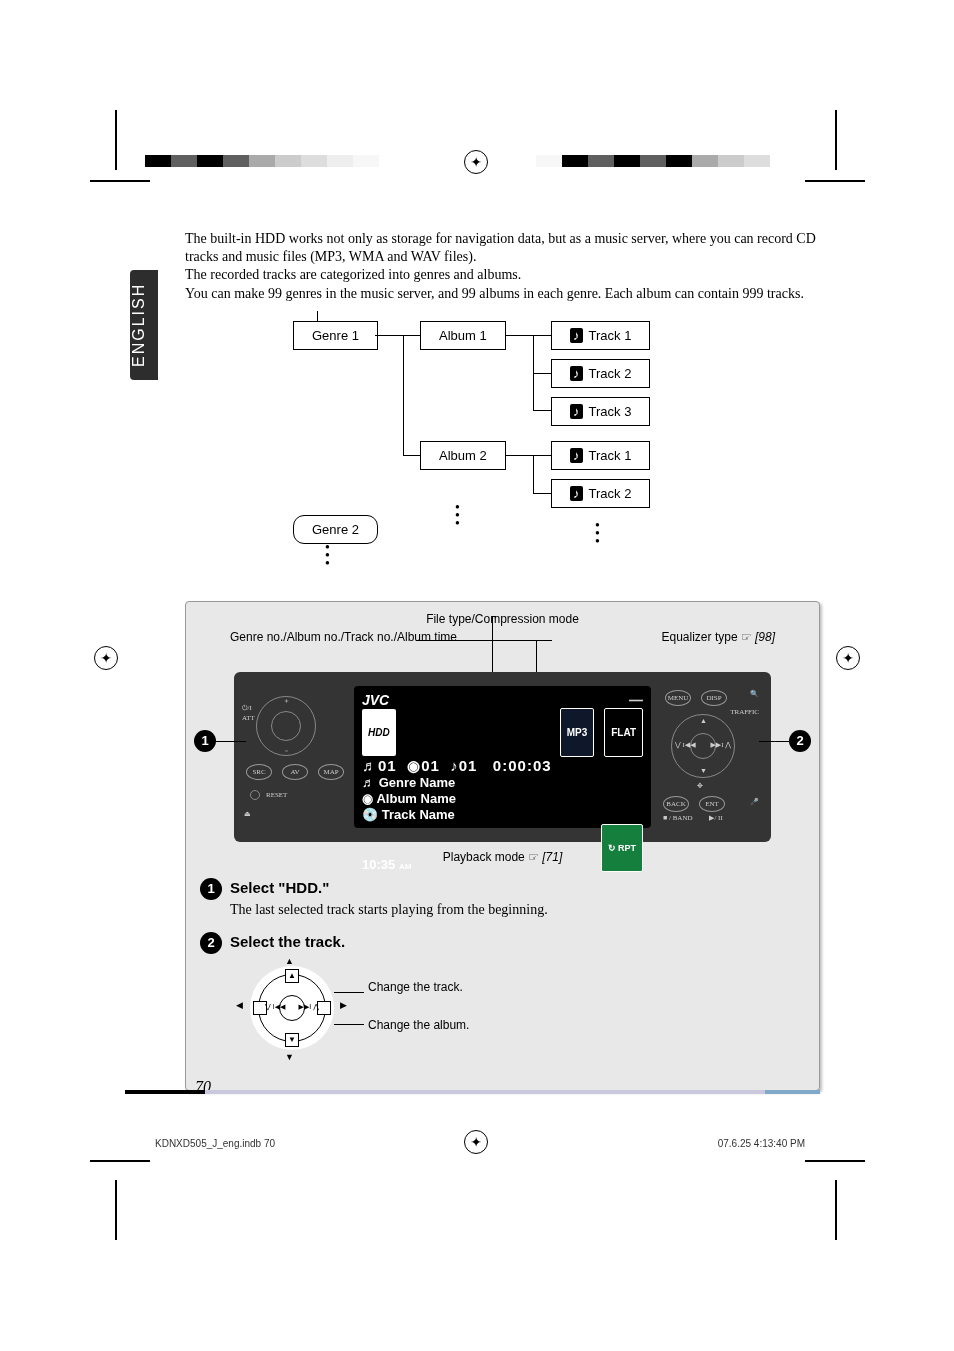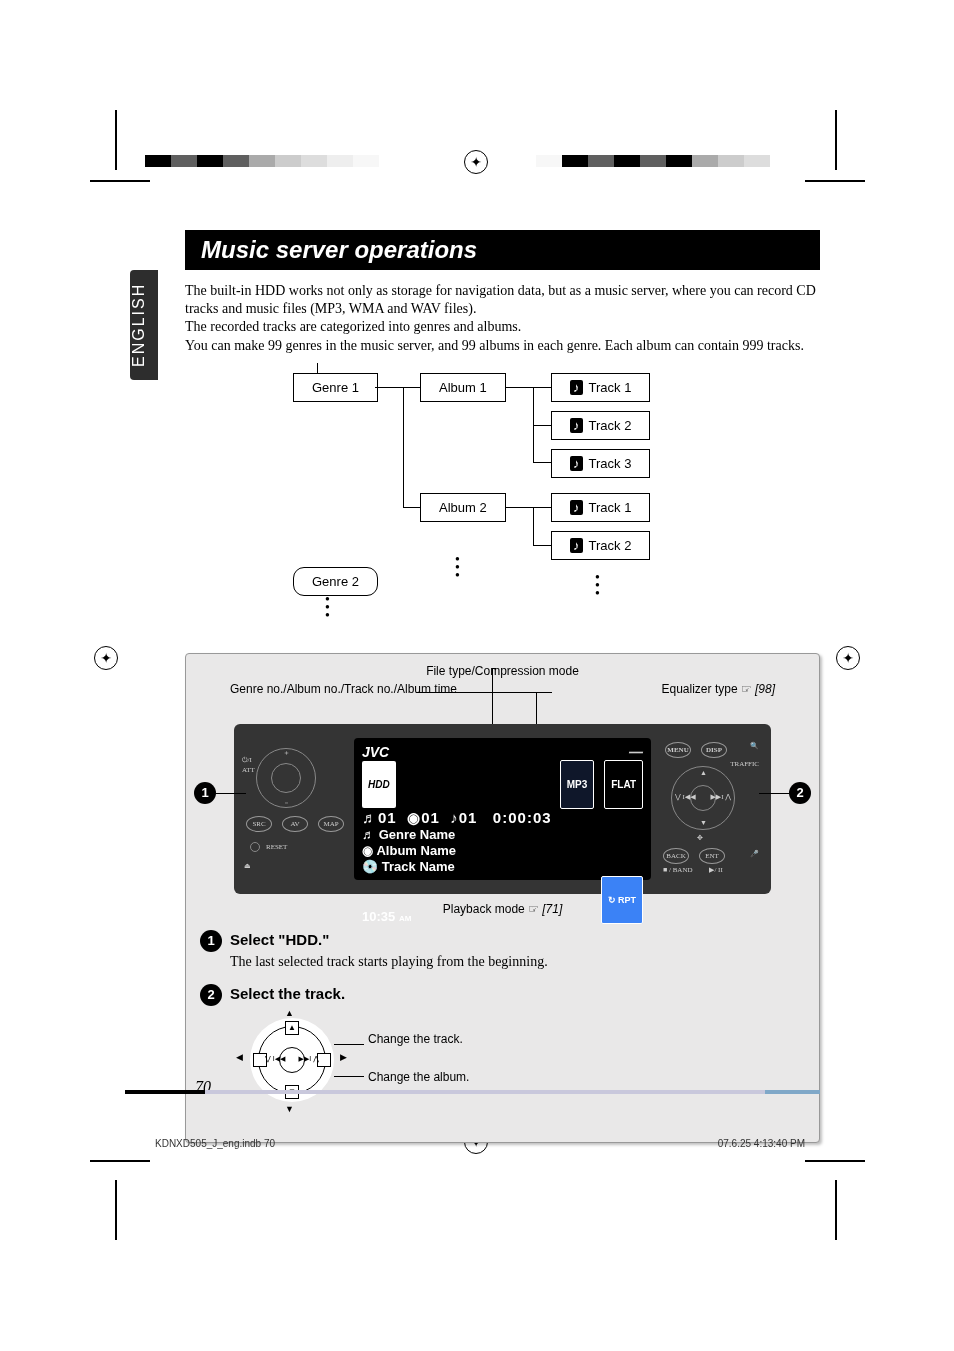--- a/index.html
+++ b/index.html
@@ -79,24 +79,20 @@
     <div class="reg-b" style="width:26px;background:#ddd;"></div>
 </div>
 <div class="reg-cross" style="left:464px; top:150px;">✦</div>
 <div class="reg-cross" style="left:94px; top:646px;">✦</div>
 <div class="reg-cross" style="left:836px; top:646px;">✦</div>
 <div class="reg-cross" style="left:464px; top:1130px;">✦</div>
 
 <div class="lang-tab">ENGLISH</div>
 
 <div class="page">
-  <div class="title-bar">
-    <div class="title-black">Music server operations</div>
-    <div class="title-fill"></div>
-  </div>
 
   <div class="body-text">
     <div>The built-in HDD works not only as storage for navigation data, but as a music server, where you can record CD tracks and music files (MP3, WMA and WAV files).</div>
     <div>The recorded tracks are categorized into genres and albums.</div>
     <div>You can make 99 genres in the music server, and 99 albums in each genre. Each album can contain 999 tracks.</div>
   </div>
 
   <div class="diagram">
     <div class="dbox" style="left:108px; top:10px;">Genre 1</div>
     <div class="dbox" style="left:108px; top:204px;border-radius:11px;">Genre 2</div>
@@ -172,21 +168,21 @@
           <span class="oval">POS</span>
         </div>
         <div style="position:absolute;left:2px;top:100px;display:flex;gap:6px;align-items:center;">
           <span style="width:10px;height:10px;border:1px solid #888;border-radius:50%;"></span>
           <span class="tiny">RESET</span>
         </div>
         <div class="tiny" style="position:absolute;left:-4px;top:120px;">⏏</div>
       </div>
 
       <div class="side-ctrl right">
-        <div style="position:absolute;left:8px;top:0;display:flex;gap:10px;font-weight:bold;">
+        <div style="position:absolute;left:8px;top:0;display:flex;gap:10px;">
           <span class="oval">MENU</span>
           <span class="oval">DISP</span>
         </div>
         <div class="tiny" style="position:absolute;right:-2px;top:0px;">🔍</div>
         <div class="tiny" style="position:absolute;right:-2px;top:18px;">TRAFFIC</div>
         <div class="ring" style="left:14px; top:24px; width:64px; height:64px;">
           <div class="ring" style="left:18px; top:18px; width:26px; height:26px;"></div>
           <div class="tiny" style="position:absolute;top:2px;left:28px;">▲</div>
           <div class="tiny" style="position:absolute;bottom:2px;left:28px;">▼</div>
           <div class="tiny" style="position:absolute;left:3px;top:26px;">⋁ I◀◀</div>
@@ -219,21 +215,21 @@
           <span>♪</span><span>01</span>&nbsp;&nbsp;
           <span>0:00:03</span>
         </div>
         <div style="font-weight:bold;font-size:13px;line-height:1.25;">
           <div><span>♬</span> <span>Genre Name</span></div>
           <div><span>◉</span> <span>Album Name</span></div>
           <div><span>💿</span> <span>Track Name</span></div>
         </div>
         <div style="display:flex;justify-content:space-between;align-items:flex-end;">
           <span style="font-weight:bold;font-size:13px;"><span>10:35</span> <span style="font-size:8px;">AM</span></span>
-          <span class="badge" style="background:#3b82f6;border:1px solid #fff;color:#fff;font-size:9px;">↻ <span>RPT</span></span>
+          <span class="badge" style="background:#15803d;border:1px solid #fff;color:#fff;font-size:9px;">↻ <span>RPT</span></span>
         </div>
       </div>
     </div>
 
     <div class="num-circle" style="position:absolute;left:8px;top:128px;">1</div>
     <div class="hbar" style="left:30px;top:139px;width:30px;background:#000;"></div>
     <div class="num-circle" style="position:absolute;right:8px;top:128px;">2</div>
     <div class="hbar" style="right:30px;top:139px;width:30px;background:#000;"></div>
 
     <div style="text-align:center;font-family:sans-serif;font-size:12px;margin-top:8px;"><span>Playback mode ☞ </span><i>[71]</i></div>

